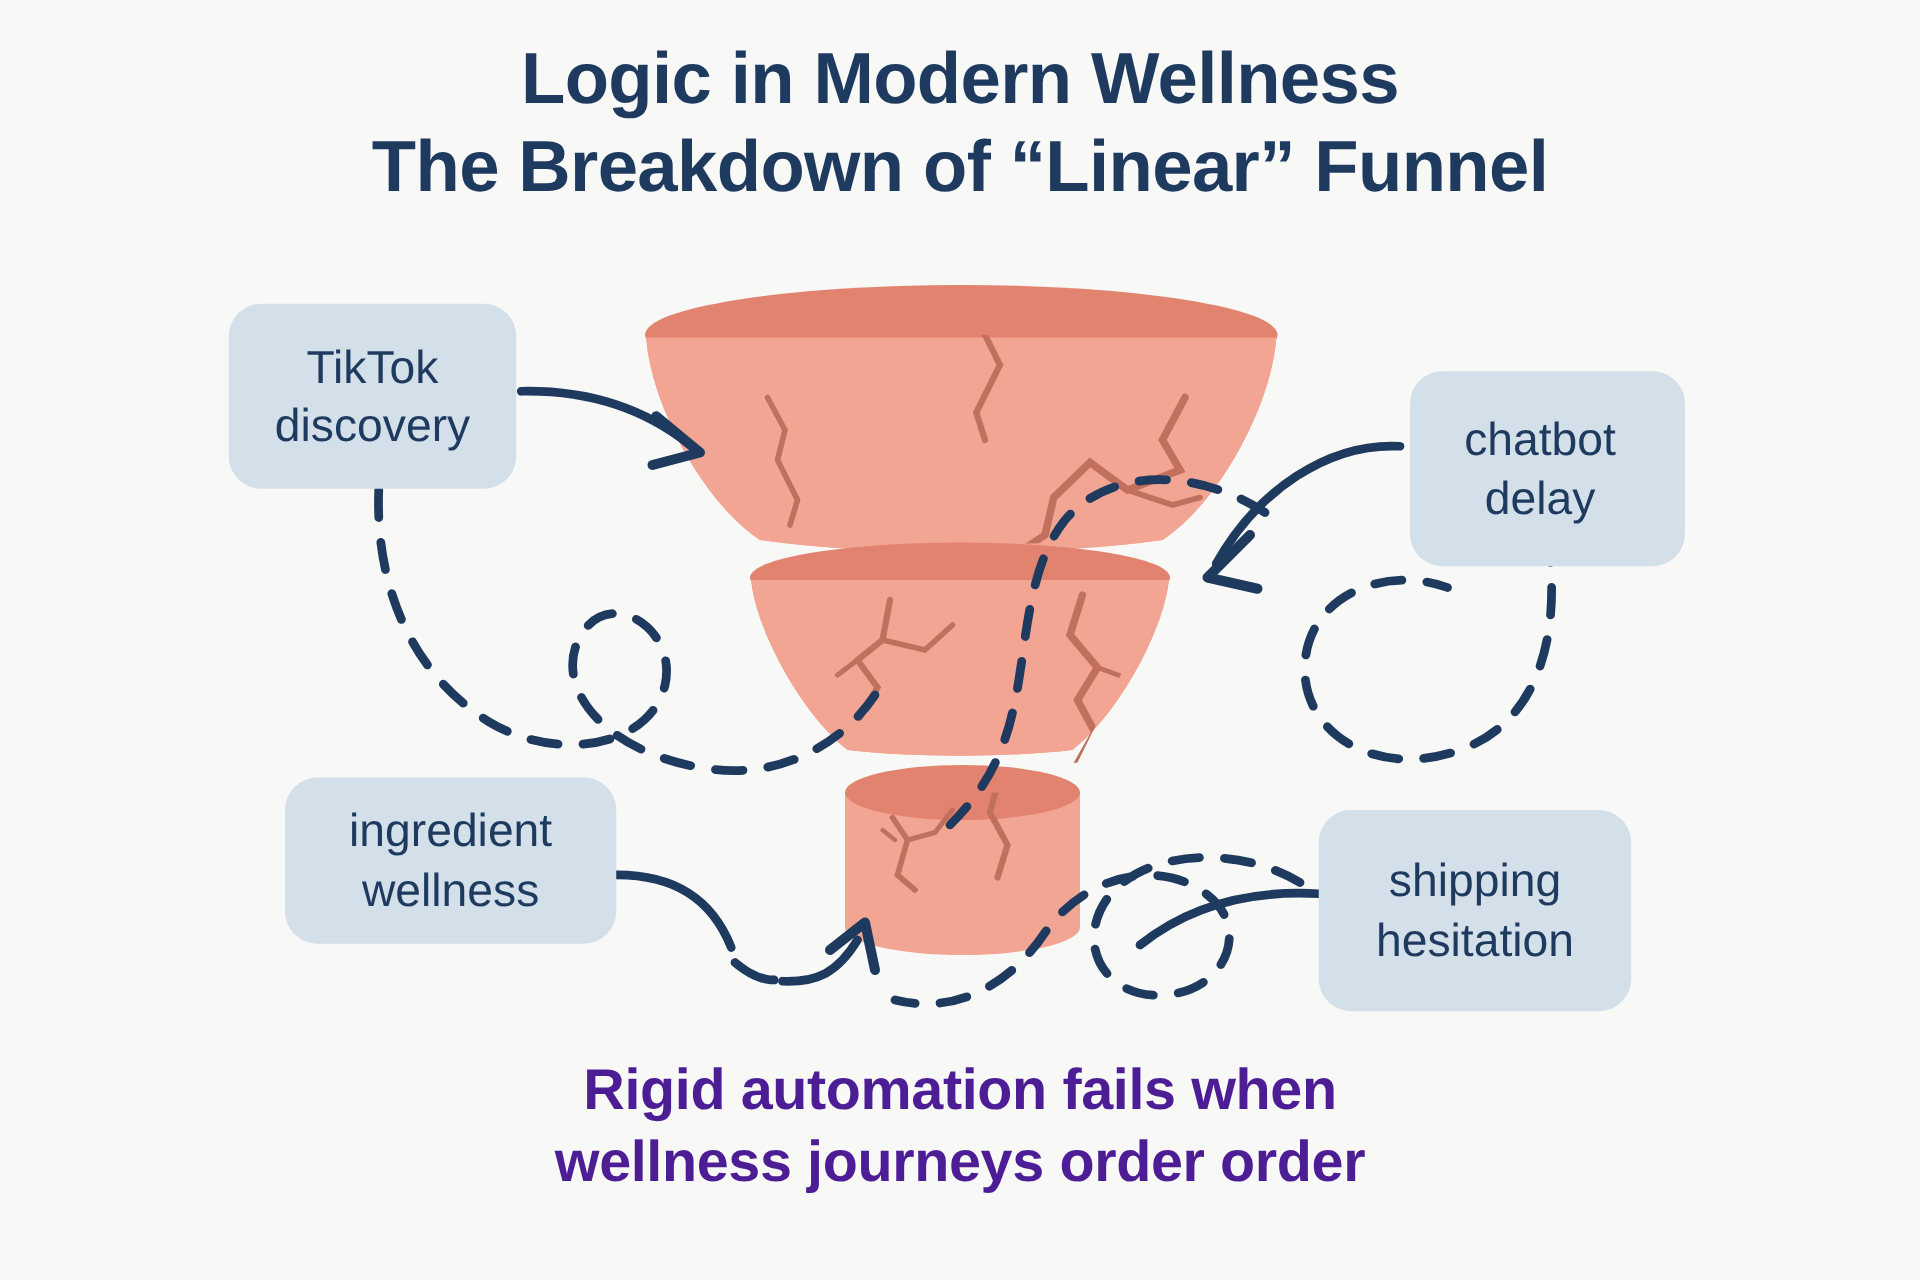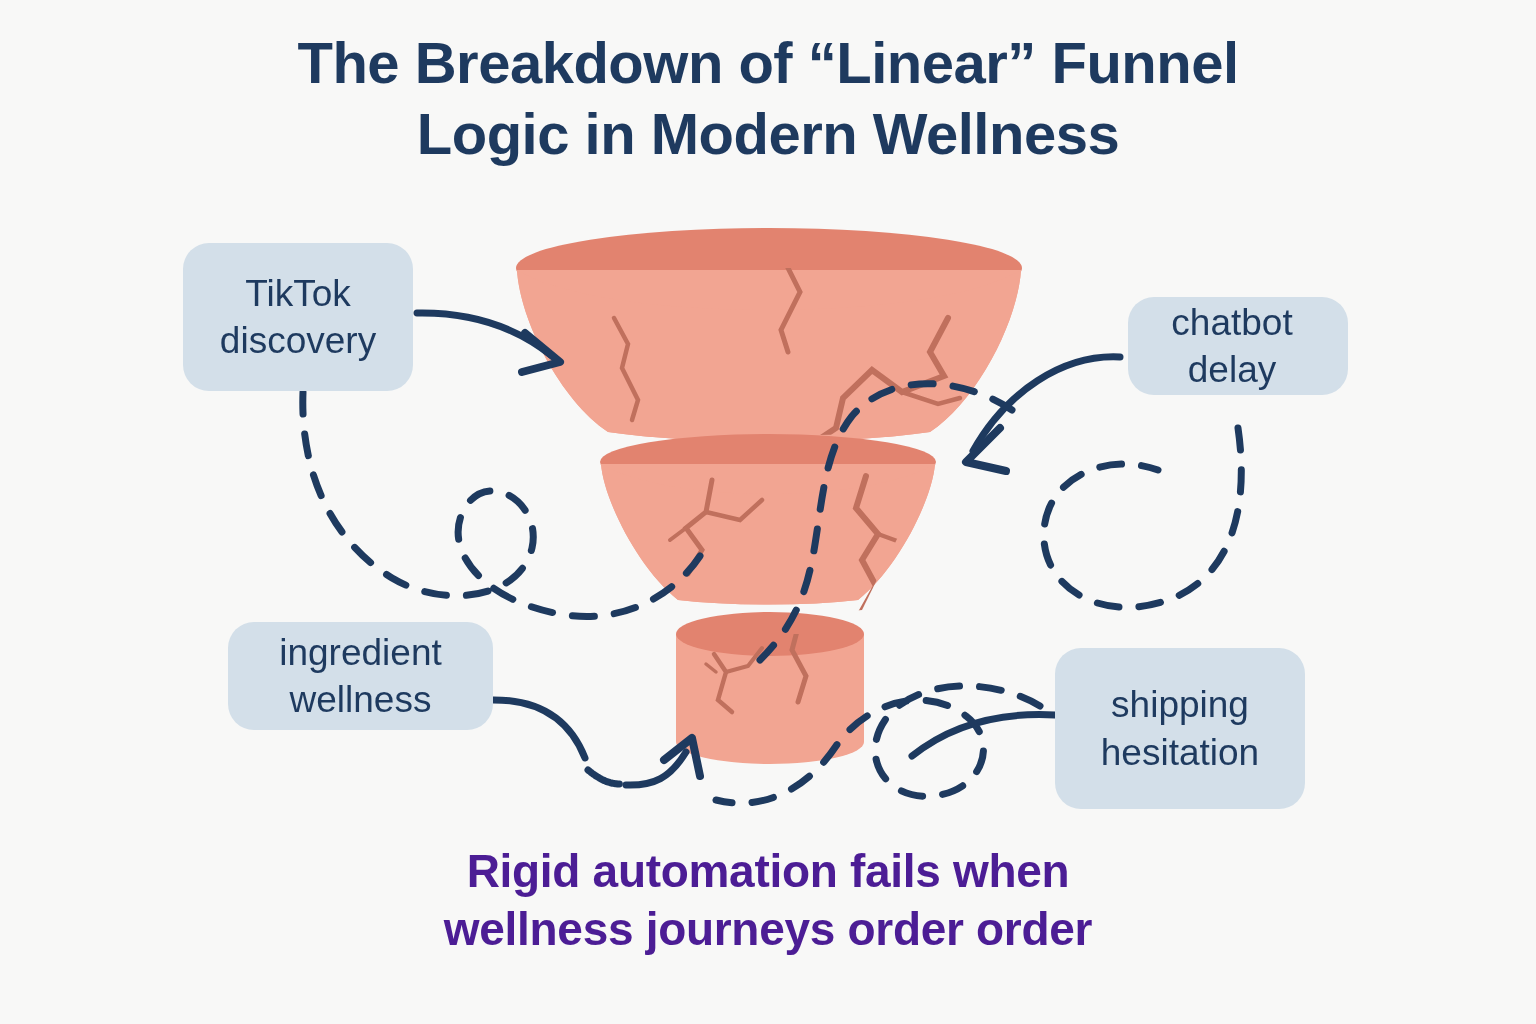--- a/index.html
+++ b/index.html
@@ -54,41 +54,41 @@
     display: flex;
     flex-direction: column;
     align-items: center;
     justify-content: center;
     box-sizing: border-box;
     padding: 14px 22px;
   }
   .chip .line { display: block; white-space: nowrap; }
 
   #chip-tiktok   { left: 183px;  top: 243px; width: 230px; height: 148px; }
-  #chip-chatbot  { left: 1128px; top: 297px; width: 220px; height: 98px; padding-left: 10px; }
-  #chip-ingredient { left: 228px; top: 622px; width: 265px; height: 108px; }
+  #chip-chatbot  { left: 1128px; top: 297px; width: 220px; height: 156px; padding-left: 10px; }
+  #chip-ingredient { left: 228px; top: 622px; width: 265px; height: 133px; }
   #chip-shipping { left: 1055px; top: 648px; width: 250px; height: 161px; }
 
   #art {
     position: absolute;
     left: 0;
     top: 0;
     width: 1536px;
     height: 1024px;
     pointer-events: none;
   }
 </style>
 </head>
 <body>
 
 <div id="canvas">
 
   <div id="title">
+    <span class="line">Logic in Modern Wellness</span>
     <span class="line">The Breakdown of “Linear” Funnel</span>
-    <span class="line">Logic in Modern Wellness</span>
   </div>
 
   <svg id="art" viewBox="0 0 1536 1024">
     <defs>
       <clipPath id="clipTop">
         <path d="M516,268 L600,424 A 256 34 0 0 0 980,424 L1022,268 Z"></path>
       </clipPath>
       <clipPath id="clipMid">
         <path d="M600,462 L672,610 A 150 22 0 0 0 862,610 L935,462 Z"></path>
       </clipPath>

